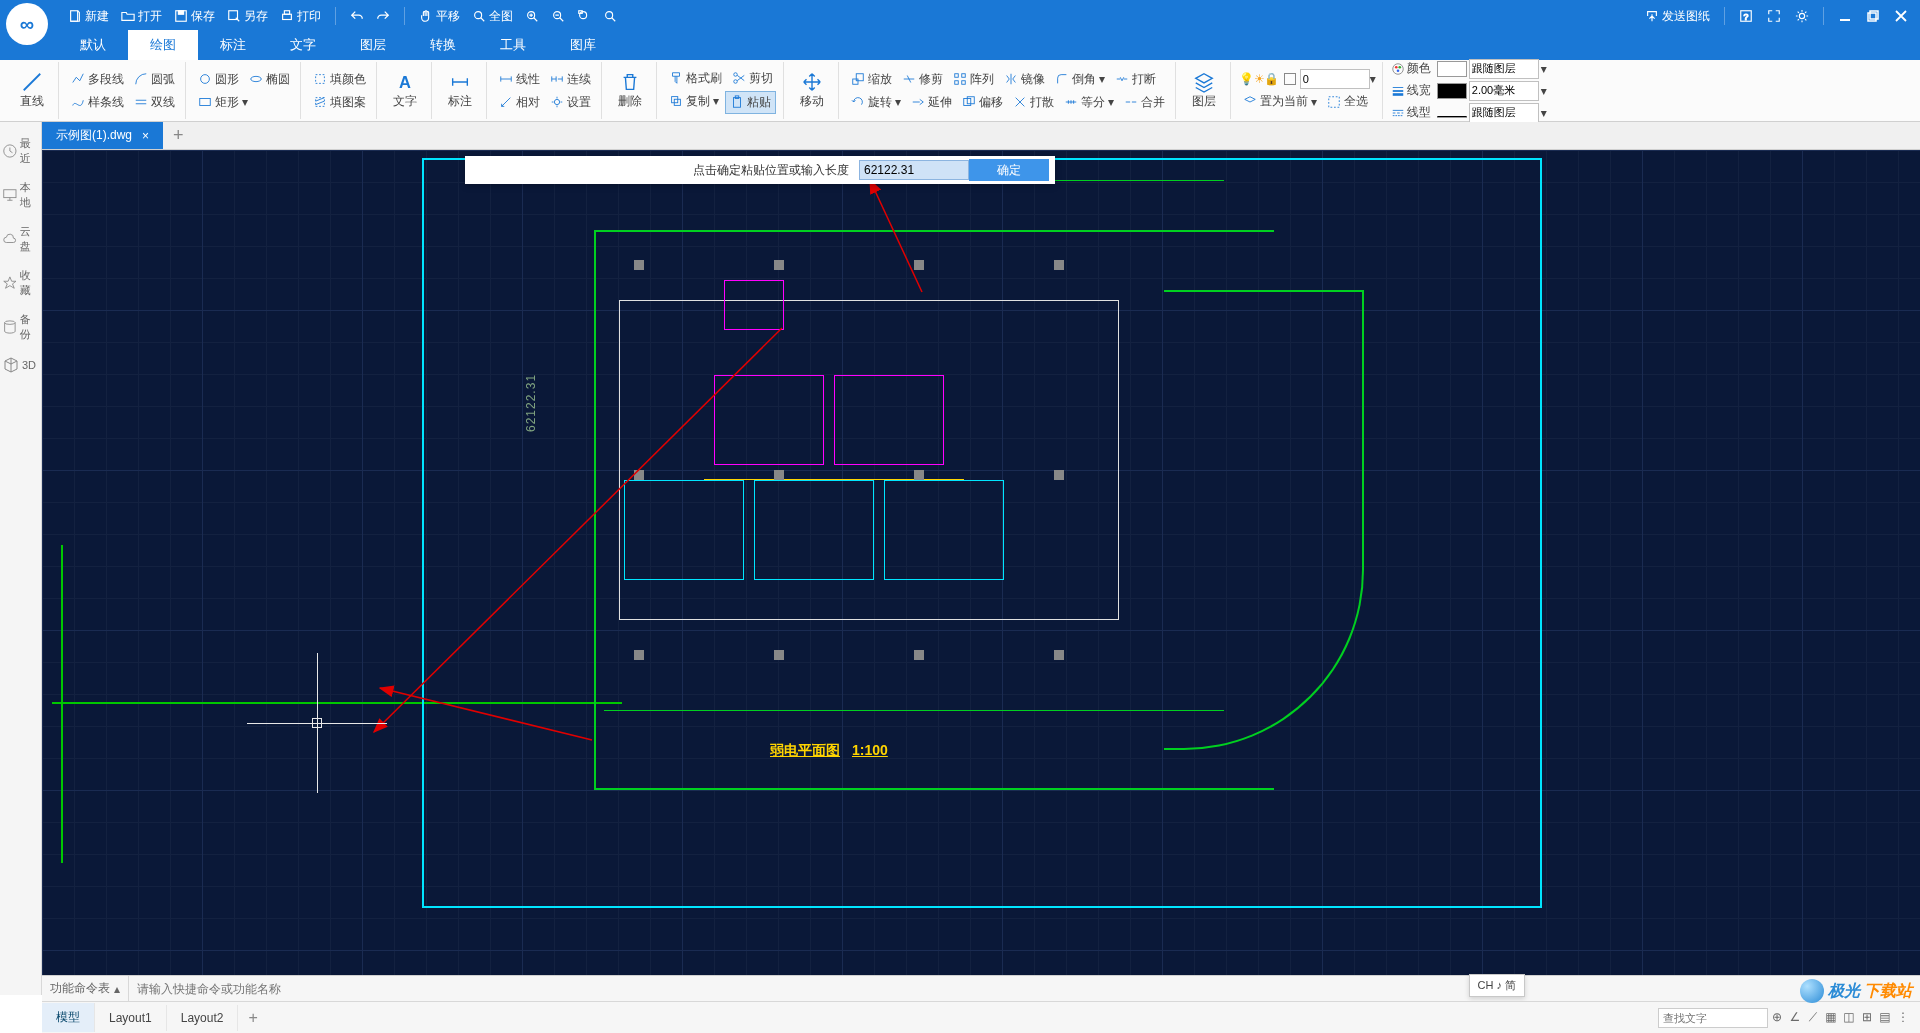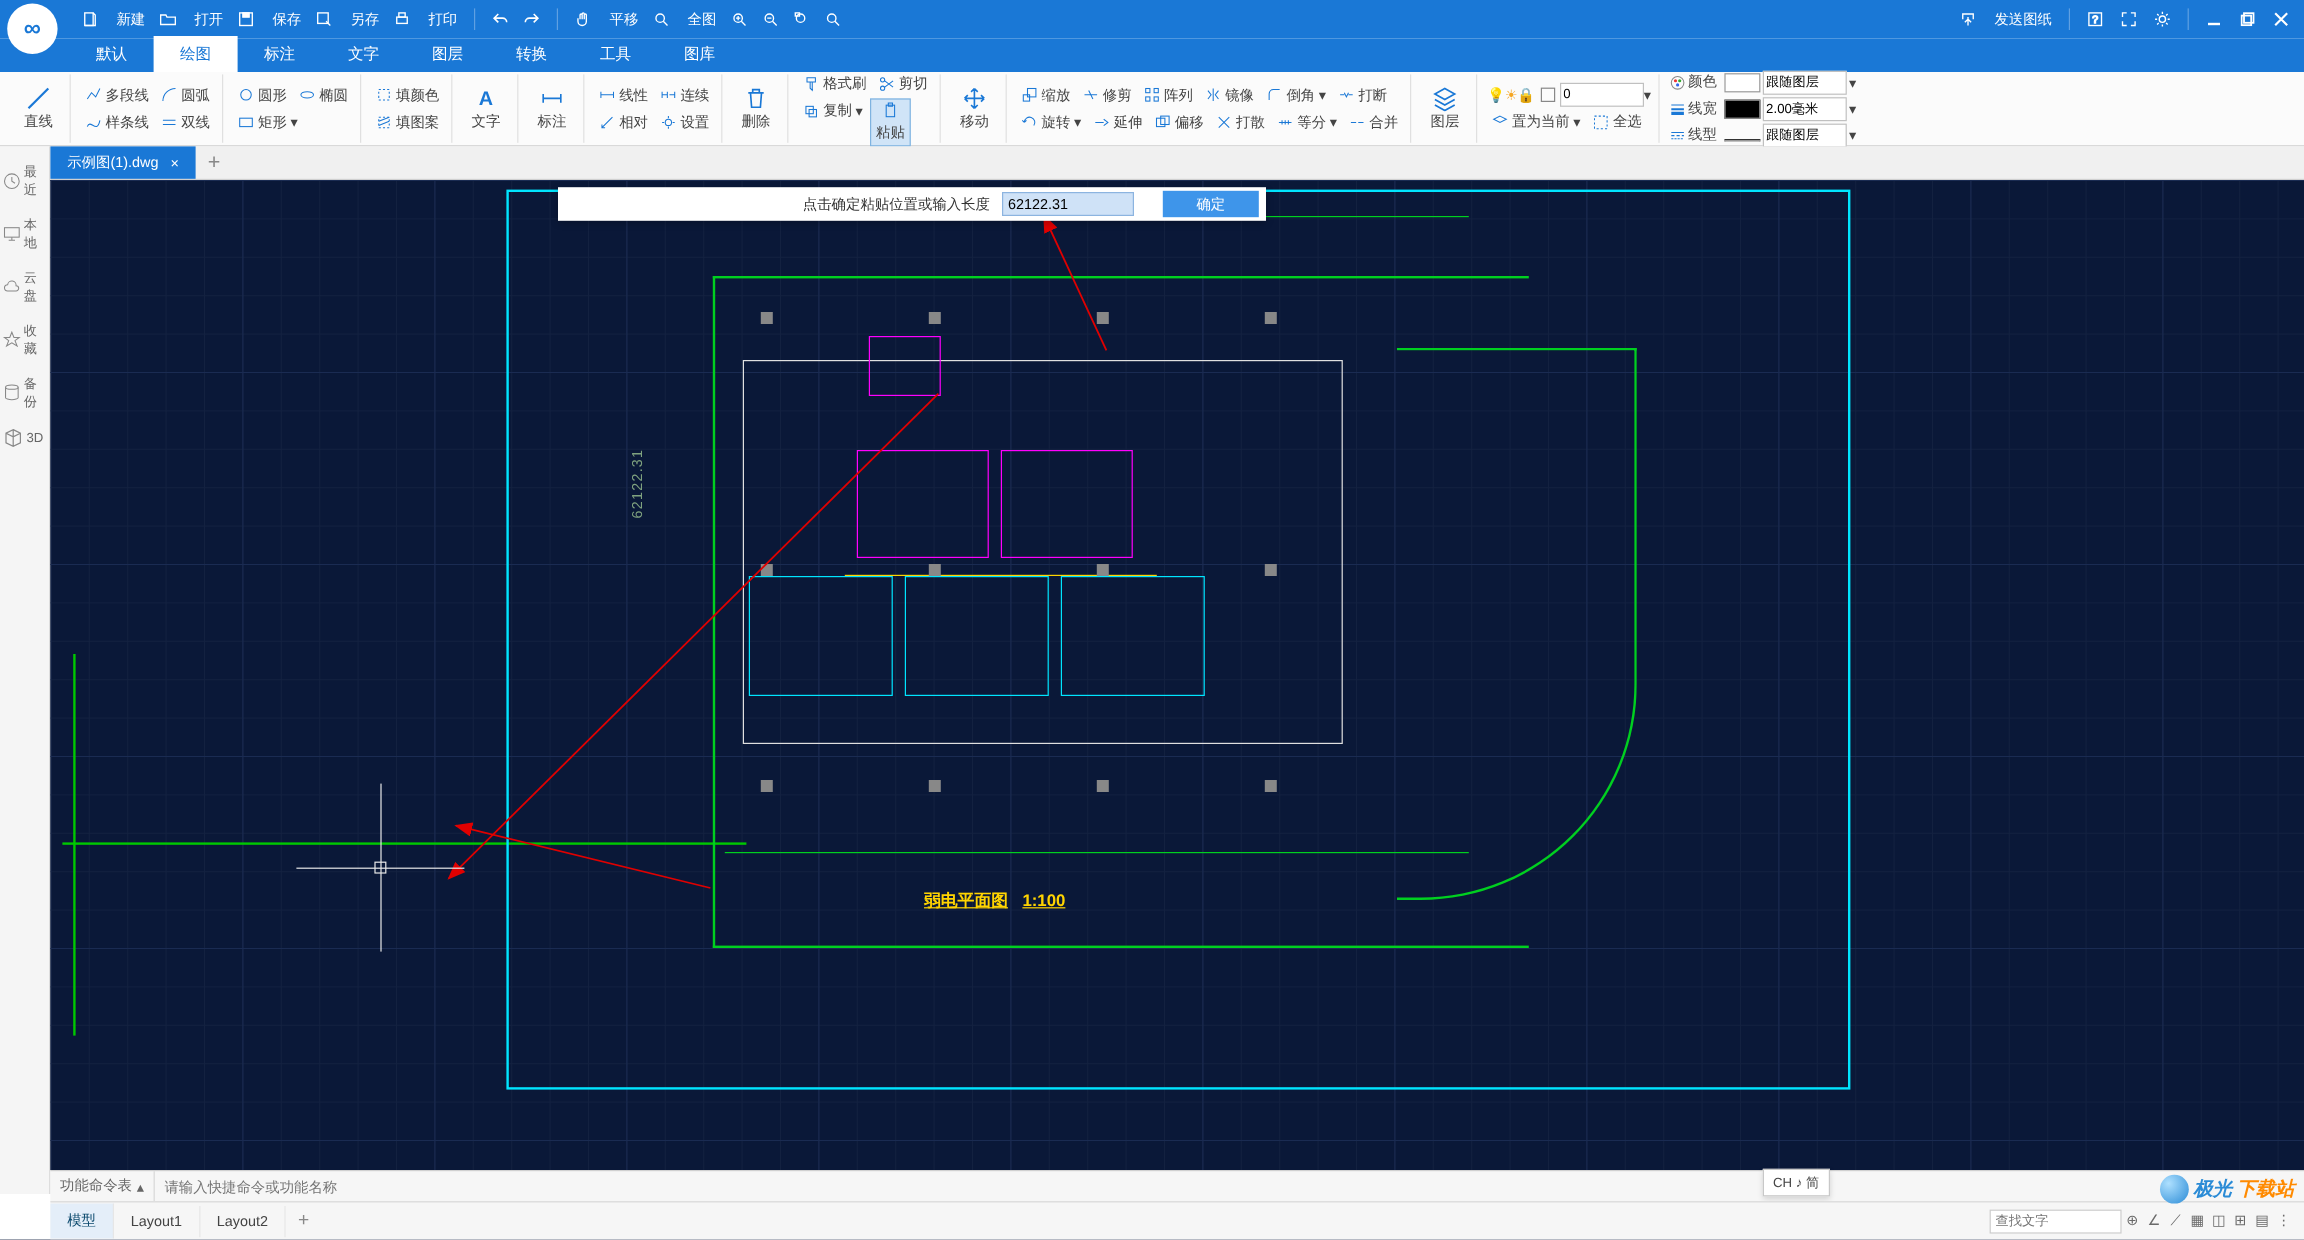--- a/index.html
+++ b/index.html
@@ -3,37 +3,37 @@
 <meta charset="utf-8">
 <style>
 * { margin: 0; padding: 0; box-sizing: border-box; font-family: "Microsoft YaHei", sans-serif; }
 body { width: 1920px; height: 1033px; background: #fff; overflow: hidden; position: relative; }
 
 
 .titlebar { height: 32px; background: #1a78d6; display: flex; align-items: center; color: #fff; font-size: 12px; }
 .logo { width: 42px; height: 42px; background: #fff; border-radius: 50%; margin: 0 10px 0 6px; display: flex; align-items: center; justify-content: center; position: relative; top: 8px; z-index: 5; }
 .logo-inner { color: #1a78d6; font-size: 20px; font-weight: bold; }
 .tb-group { display: flex; align-items: center; gap: 4px; padding: 0 6px; }
-.tb-item { display: flex; align-items: center; gap: 15px; padding: 2px 4px; cursor: pointer; }
+.tb-item { display: flex; align-items: center; gap: 3px; padding: 2px 4px; cursor: pointer; }
 .tb-sep { width: 1px; height: 18px; background: rgba(255,255,255,0.3); margin: 0 4px; }
 .tb-right { margin-left: auto; display: flex; align-items: center; gap: 6px; padding-right: 8px; }
 .tb-icon { width: 14px; height: 14px; display: inline-block; }
 .win-btn { width: 22px; height: 22px; display: flex; align-items: center; justify-content: center; cursor: pointer; }
 
 
 .menutabs { height: 28px; background: #1a78d6; display: flex; align-items: flex-end; padding-left: 58px; }
 .menutab { padding: 6px 22px; color: #fff; font-size: 13px; cursor: pointer; }
 .menutab.active { background: #fff; color: #1a78d6; }
 
 
 .ribbon { height: 62px; background: #fbfbfb; border-bottom: 1px solid #d0d0d0; display: flex; align-items: center; padding: 2px 6px; gap: 2px; font-size: 12px; color: #444; }
 .rb-group { display: flex; flex-direction: column; gap: 2px; border-right: 1px solid #e0e0e0; padding: 0 6px; height: 100%; justify-content: center; }
 .rb-row { display: flex; align-items: flex-start; gap: 2px; }
 .rb-btn { display: flex; align-items: center; gap: 3px; padding: 2px 4px; cursor: pointer; white-space: nowrap; }
-.rb-btn.highlighted { background: #d0e4f7; border: 1px solid #7fb3e0; flex-direction: column; }
+.rb-btn.highlighted { background: #d0e4f7; border: 1px solid #7fb3e0; }
 .rb-big { display: flex; flex-direction: column; align-items: center; justify-content: center; padding: 2px 8px; cursor: pointer; }
 .rb-bigicon { width: 22px; height: 22px; }
 .rb-smicon { width: 14px; height: 14px; display: inline-block; flex-shrink: 0; }
 .rb-combo { display: flex; align-items: center; flex-shrink: 0; }
 .rb-label { min-width: 28px; }
 .rb-select { border: 1px solid #c0c0c0; height: 20px; font-size: 11px; padding: 0 2px; background: #fff; }
 .rb-swatch { width: 30px; height: 16px; border: 1px solid #999; display: inline-block; }
 
 
 .leftbar { position: absolute; left: 0; top: 122px; width: 42px; bottom: 38px; background: #f5f5f5; border-right: 1px solid #d8d8d8; display: flex; flex-direction: column; align-items: center; padding-top: 10px; gap: 6px; }
@@ -89,21 +89,21 @@
 .crosshair { position: absolute; left: 205px; top: 503px; width: 140px; height: 140px; pointer-events: none; }
 .crosshair::before, .crosshair::after { content: ""; position: absolute; background: #e8e8e8; }
 .crosshair::before { left: 0; top: 50%; width: 100%; height: 1px; }
 .crosshair::after { top: 0; left: 50%; height: 100%; width: 1px; }
 .crosshair .box { position: absolute; left: 50%; top: 50%; width: 10px; height: 10px; border: 1px solid #e8e8e8; transform: translate(-50%,-50%); }
 
 
 .prompt { position: absolute; left: 465px; top: 156px; width: 590px; height: 28px; background: #fff; display: flex; align-items: center; font-size: 12px; color: #333; box-shadow: 0 2px 6px rgba(0,0,0,0.25); z-index: 10; }
 .prompt .msg { flex: 1; text-align: right; padding-right: 10px; }
 .prompt input { width: 110px; height: 20px; border: 1px solid #8cb4e0; padding: 0 4px; font-size: 12px; background: #cfe2f7; }
-.prompt .ok { margin-left: 24px; width: 80px; height: 22px; background: #3e95ea; color: #fff; border: none; font-size: 12px; cursor: pointer; margin-right: 6px; }
+.prompt .ok { width: 80px; height: 22px; background: #3e95ea; color: #fff; border: none; font-size: 12px; cursor: pointer; margin-right: 6px; }
 
 
 .cmdbar { position: absolute; left: 42px; right: 0; bottom: 32px; height: 26px; background: #f6f6f6; border-top: 1px solid #d0d0d0; display: flex; align-items: center; font-size: 12px; color: #666; }
 .cmdbar .cmdlabel { padding: 0 8px; display: flex; align-items: center; gap: 4px; border-right: 1px solid #d8d8d8; height: 100%; }
 .cmdbar input { flex: 0.8; border: none; background: transparent; padding: 0 8px; font-size: 12px; color: #999; outline: none; }
 
 
 .bottombar { position: absolute; left: 42px; right: 0; bottom: 0; height: 32px; background: #f6f6f6; border-top: 1px solid #d8d8d8; display: flex; align-items: center; font-size: 12px; }
 .layouttab { padding: 6px 14px; cursor: pointer; color: #444; border-right: 1px solid #e6e6e6; }
 .layouttab.active { background: #e4eef9; color: #0c4a6e; }

